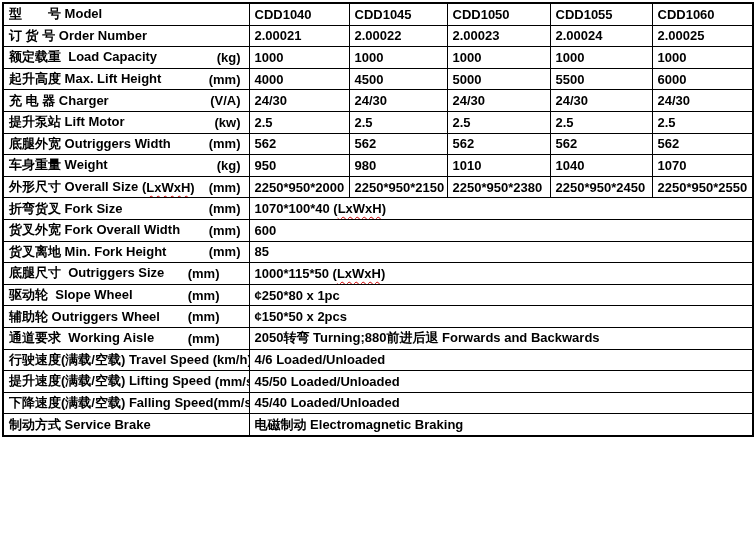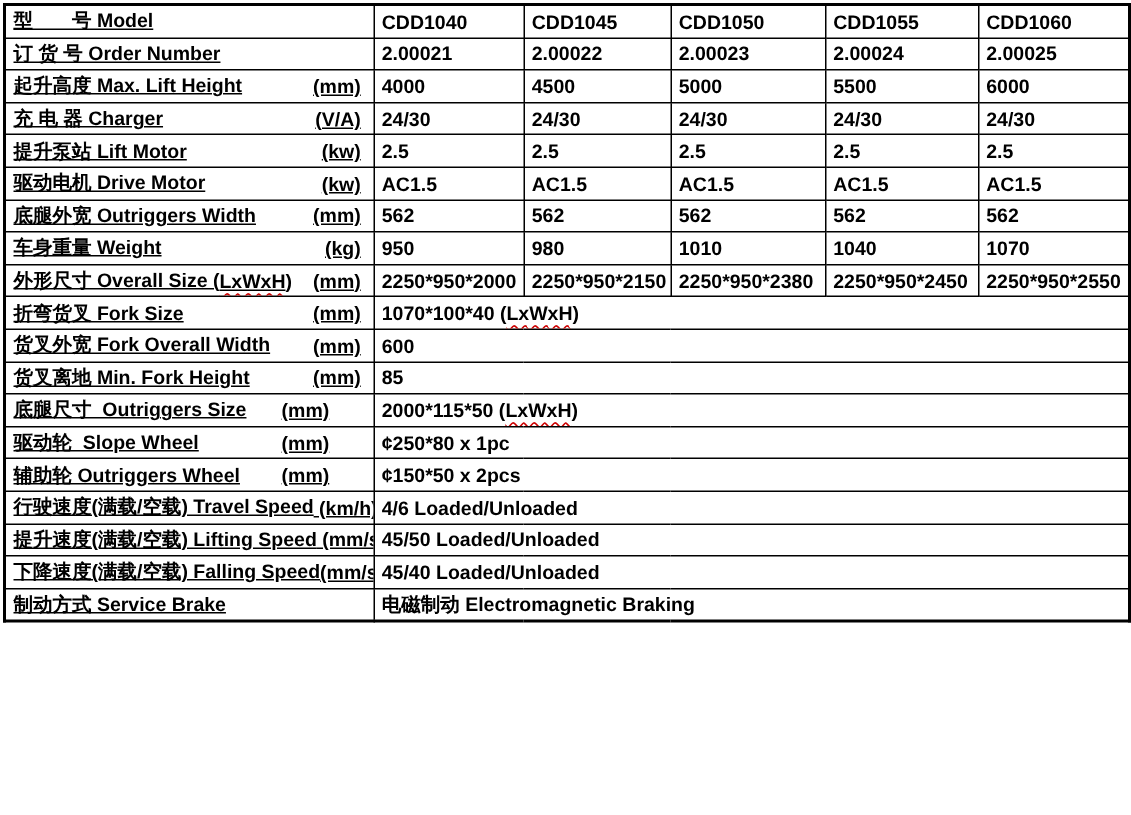--- a/index.html
+++ b/index.html
@@ -17,21 +17,21 @@
     background:#fff;
   }
   td{
     border:1px solid #000;
     height:20.6px;
     padding:0 3px 0 5px;
     vertical-align:middle;
     white-space:nowrap;
     overflow:hidden;
   }
-  .cellflex{display:flex;align-items:center;width:100%;text-decoration:underline;}
+  .cellflex{display:flex;align-items:center;width:100%;}
   .cellflex span, td span{white-space:pre;}
   .unit-r{margin-left:auto;padding-right:5px;}
   .unit-i{margin-left:auto;padding-right:26px;}
   .unit-a{}
   .sq{
     text-decoration:underline;
     text-decoration-style:wavy;
     text-decoration-color:#cc0000;
     text-decoration-thickness:1px;
     text-underline-offset:3px;
@@ -72,20 +72,33 @@
           </td>
           <td>2.00021</td>
           <td>2.00022</td>
           <td>2.00023</td>
           <td>2.00024</td>
           <td>2.00025</td>
         </tr>
         <tr>
           <td>
             <div class="cellflex">
+              <span>额定载重  Load Capacity</span>
+              <span class="unit-r">(kg)</span>
+            </div>
+          </td>
+          <td>1000</td>
+          <td>1000</td>
+          <td>1000</td>
+          <td>1000</td>
+          <td>1000</td>
+        </tr>
+        <tr>
+          <td>
+            <div class="cellflex">
               <span>起升高度 Max. Lift Height</span>
               <span class="unit-r">(mm)</span>
             </div>
           </td>
           <td>4000</td>
           <td>4500</td>
           <td>5000</td>
           <td>5500</td>
           <td>6000</td>
         </tr>
@@ -111,33 +124,20 @@
           </td>
           <td>2.5</td>
           <td>2.5</td>
           <td>2.5</td>
           <td>2.5</td>
           <td>2.5</td>
         </tr>
         <tr>
           <td>
             <div class="cellflex">
-              <span>驱动电机 Drive Motor</span>
-              <span class="unit-r">(kw)</span>
-            </div>
-          </td>
-          <td>AC1.5</td>
-          <td>AC1.5</td>
-          <td>AC1.5</td>
-          <td>AC1.5</td>
-          <td>AC1.5</td>
-        </tr>
-        <tr>
-          <td>
-            <div class="cellflex">
               <span>底腿外宽 Outriggers Width</span>
               <span class="unit-r">(mm)</span>
             </div>
           </td>
           <td>562</td>
           <td>562</td>
           <td>562</td>
           <td>562</td>
           <td>562</td>
         </tr>
@@ -196,39 +196,48 @@
           </td>
           <td colspan="5">85</td>
         </tr>
         <tr>
           <td>
             <div class="cellflex">
               <span>底腿尺寸  Outriggers Size</span>
               <span class="unit-i">(mm)</span>
             </div>
           </td>
-          <td colspan="5"><span>2000*115*50 (</span><span class="sq">LxWxH</span><span>)</span></td>
+          <td colspan="5"><span>1000*115*50 (</span><span class="sq">LxWxH</span><span>)</span></td>
         </tr>
         <tr>
           <td>
             <div class="cellflex">
               <span>驱动轮  Slope Wheel</span>
               <span class="unit-i">(mm)</span>
             </div>
           </td>
           <td colspan="5">¢250*80 x 1pc</td>
         </tr>
         <tr>
           <td>
             <div class="cellflex">
               <span>辅助轮 Outriggers Wheel</span>
               <span class="unit-i">(mm)</span>
             </div>
           </td>
           <td colspan="5">¢150*50 x 2pcs</td>
+        </tr>
+        <tr>
+          <td>
+            <div class="cellflex">
+              <span>通道要求  Working Aisle</span>
+              <span class="unit-i">(mm)</span>
+            </div>
+          </td>
+          <td colspan="5">2050转弯 Turning;880前进后退 Forwards and Backwards</td>
         </tr>
         <tr>
           <td>
             <div class="cellflex">
               <span>行驶速度(满载/空载) Travel Speed</span>
               <span class="unit-a"> (km/h)</span>
             </div>
           </td>
           <td colspan="5">4/6 Loaded/Unloaded</td>
         </tr>

